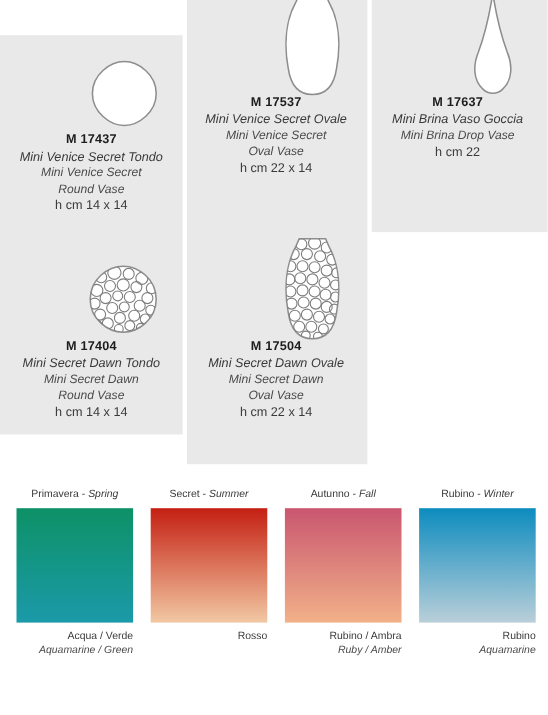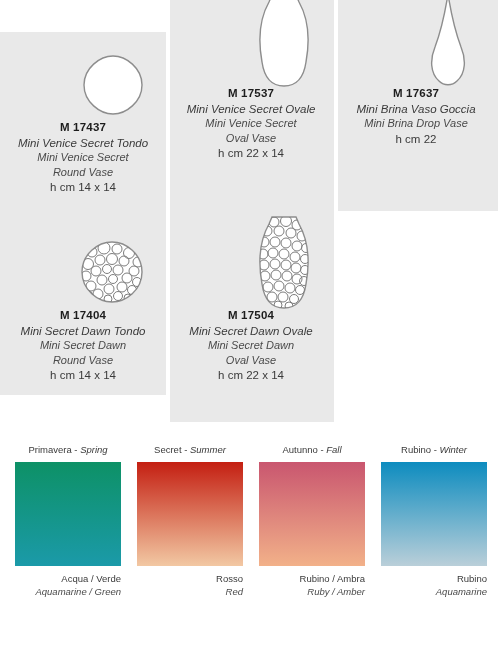--- a/index.html
+++ b/index.html
@@ -296,21 +296,20 @@
     </div>
   </div>
 
   <div class="season" id="season-summer">
     <div class="season-title">
       <span>Secret</span><span> - </span><span class="en">Summer</span>
     </div>
     <div class="swatch" id="swatch-summer" style="background: linear-gradient(rgb(196, 31, 18) 0%, rgb(242, 200, 163) 100%);"></div>
     <div class="season-foot">
       <div class="it">Rosso</div>
-      <div class="en">Red</div>
     </div>
   </div>
 
   <div class="season" id="season-fall">
     <div class="season-title">
       <span>Autunno</span><span> - </span><span class="en">Fall</span>
     </div>
     <div class="swatch" id="swatch-fall" style="background: linear-gradient(rgb(201, 86, 111) 0%, rgb(242, 177, 137) 100%);"></div>
     <div class="season-foot">
       <div class="it">Rubino / Ambra</div>

